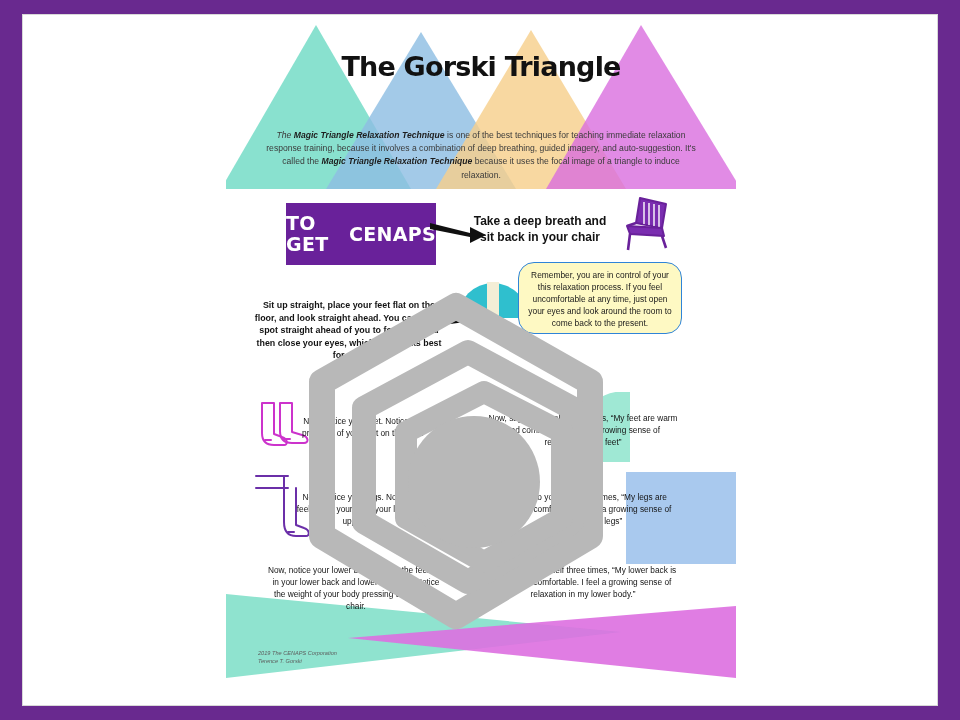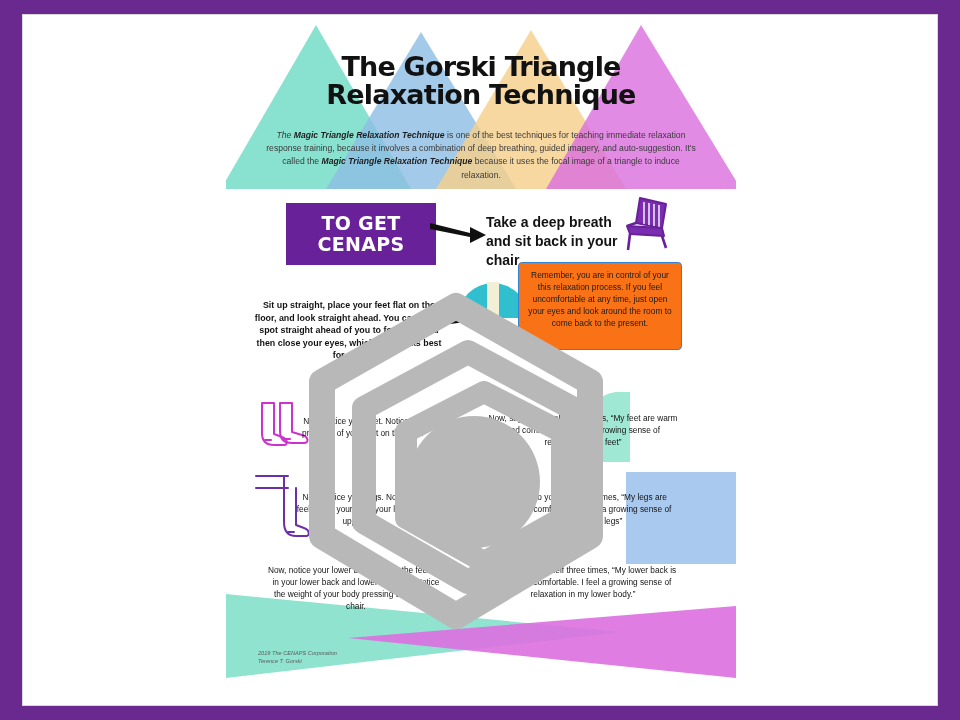--- a/index.html
+++ b/index.html
@@ -75,58 +75,58 @@
   .intro b { font-weight: bold; font-style: italic; color: #1d1d1d; }
   .intro i { font-style: italic; }
 
   
   .banner {
     position: absolute;
     left: 60px; top: 181px;
     width: 150px; height: 62px;
     background: #69219a;
     display: flex;
-    flex-direction: column;
+    flex-direction: row;
     align-items: center;
     justify-content: center;
     color: #ffffff;
     font-family: "DejaVu Sans", sans-serif;
     font-weight: bold;
     font-size: 19px;
     line-height: 1.08;
     letter-spacing: 0.3px;
   }
 
   .arrow-1 { position: absolute; left: 203px; top: 196px; }
   .arrow-2 { position: absolute; left: 170px; top: 290px; }
 
   .chair-caption {
     position: absolute;
-    left: 260px; top: 191px;
+    left: 244px; top: 191px;
     width: 140px;
-    text-align: left;
-    font-size: 14px;
+    text-align: center;
+    font-size: 12px;
     font-weight: bold;
     line-height: 1.35;
     color: #121212;
   }
   .chair-icon { position: absolute; left: 396px; top: 172px; }
 
   
   .figure-head {
     position: absolute;
     left: 230px; top: 232px;
   }
   .bubble {
     position: absolute;
     left: 292px; top: 240px;
-    width: 164px; height: 88px;
+    width: 164px; height: 72px;
     border: 1.6px solid #2f84d8;
-    border-radius: 4px;
-    background: #f97316;
+    border-radius: 16px;
+    background: #fef9c3;
     font-size: 8.4px;
     line-height: 1.42;
     color: #1a1a1a;
     padding: 7px 9px 0 9px;
     text-align: center;
   }
 
   
   .para {
     position: absolute;
@@ -197,21 +197,20 @@
           <polygon points="90,3 185,167 -5,167" fill="#7fdecb" opacity="0.92"></polygon>
           <polygon points="195,10 290,167 100,167" fill="#8fbee3" opacity="0.82"></polygon>
           <polygon points="305,8 400,167 210,167" fill="#f7cf8c" opacity="0.82"></polygon>
           <polygon points="415,3 515,167 320,167" fill="#d96ede" opacity="0.80"></polygon>
         </g>
       </svg>
     </div>
 
     <div class="title-wrap">
       <div class="title-line l1">The Gorski Triangle</div>
-      <div class="title-line l2">Relaxation Technique</div>
     </div>
 
     <p class="intro"><i>The </i><b>Magic Triangle Relaxation Technique</b><span> is one of the best techniques for teaching immediate relaxation response training, because it involves a combination of deep breathing, guided imagery, and auto-suggestion. It's called the </span><b>Magic Triangle Relaxation Technique</b><span> because it uses the focal image of a triangle to induce relaxation.</span></p>
 
     <div class="banner">
       <span>TO GET</span>
       <span>CENAPS</span>
     </div>
 
     <svg class="arrow-1" width="58" height="26" viewBox="0 0 58 26">

